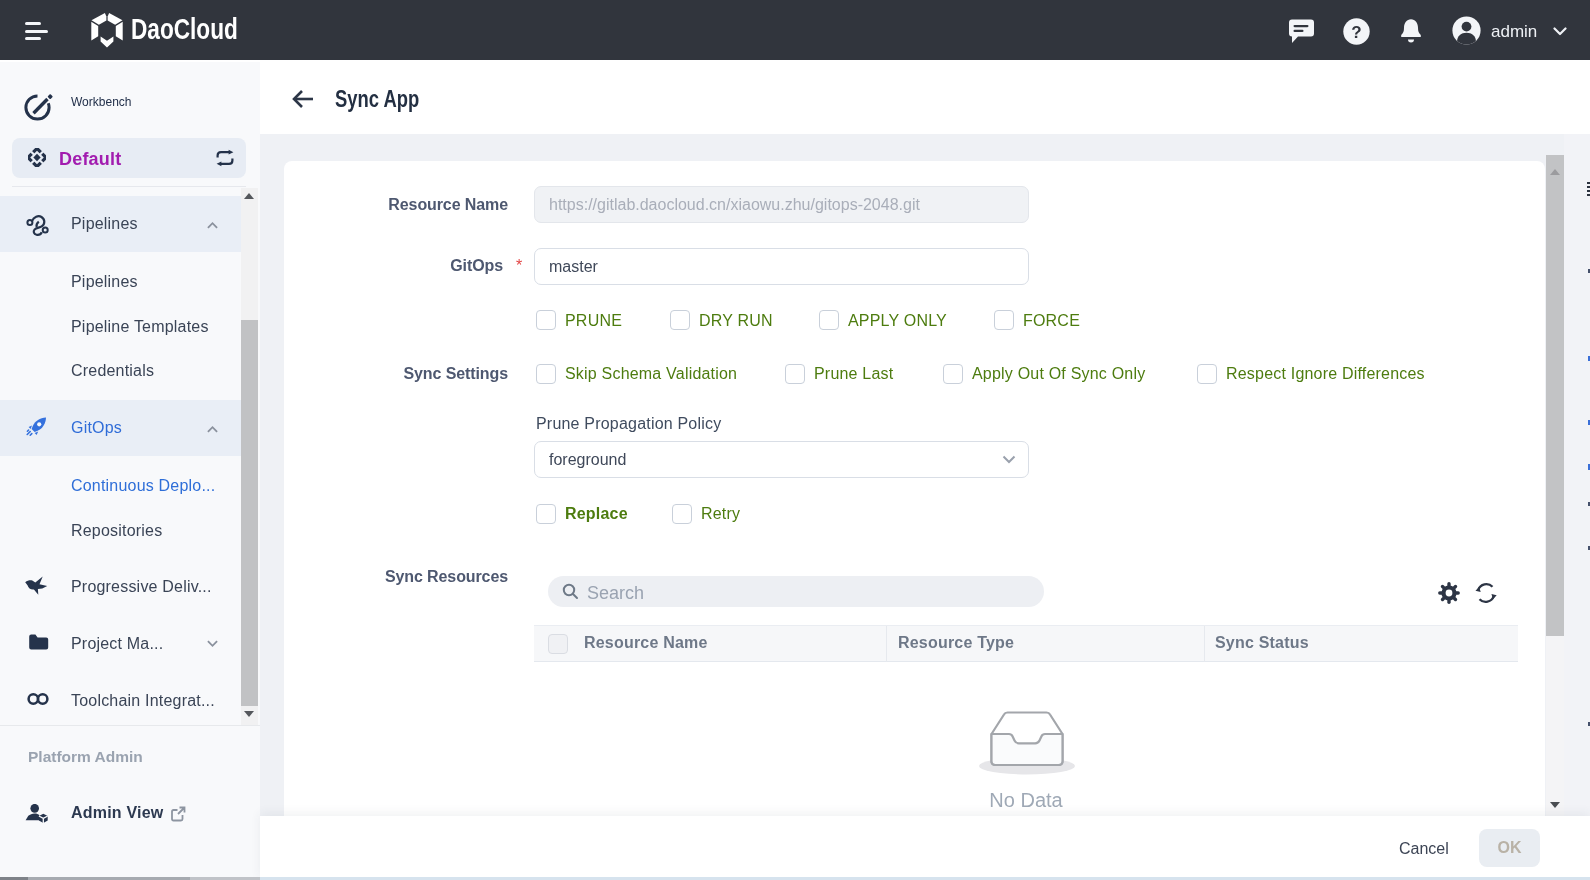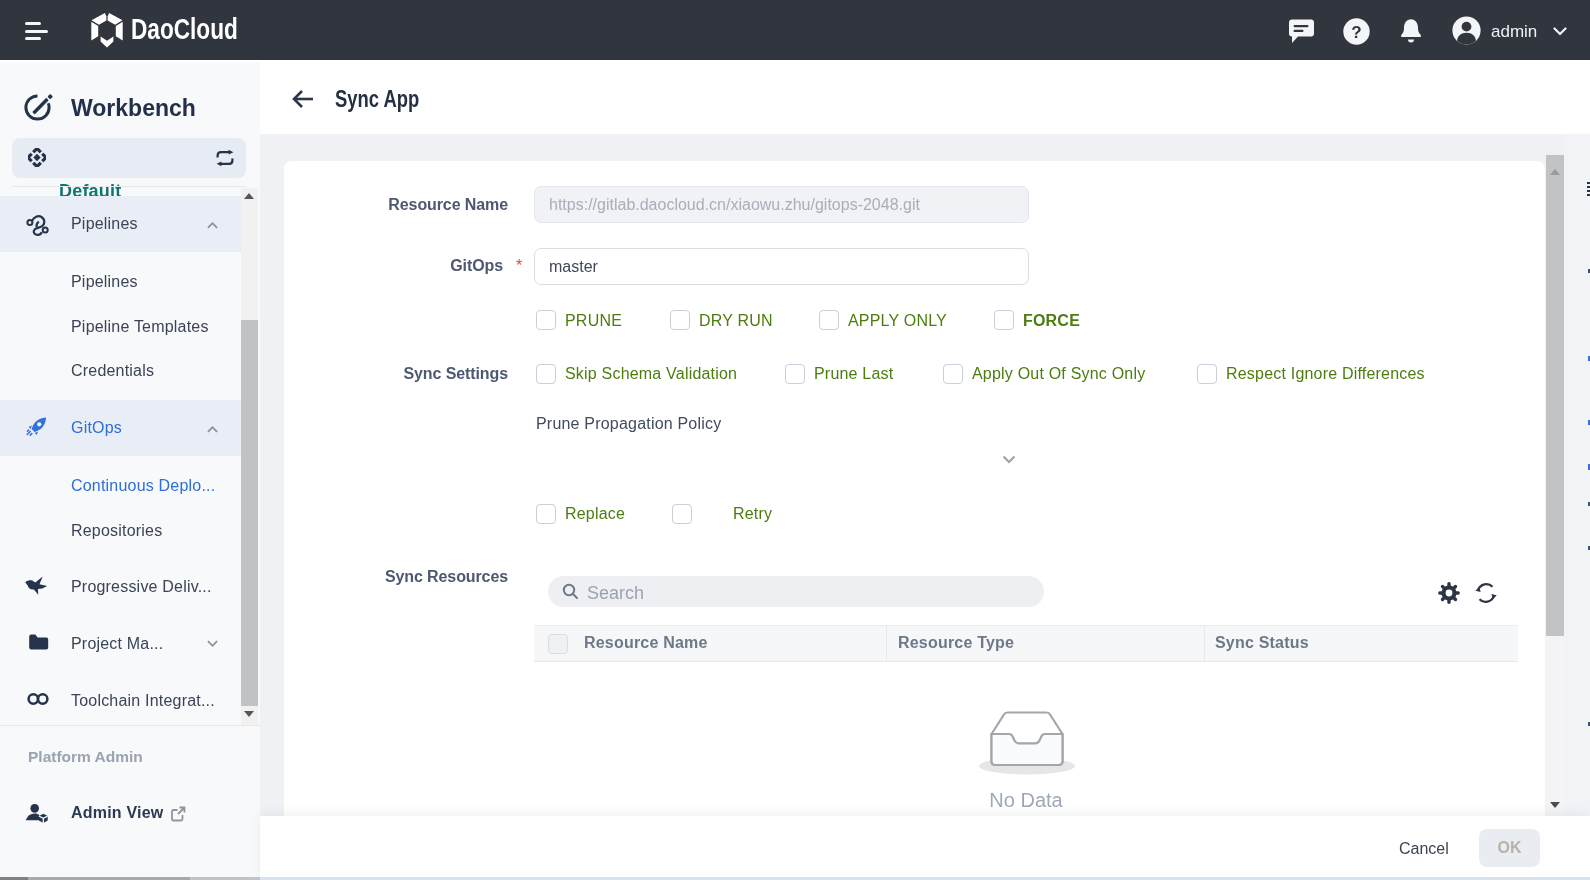--- a/index.html
+++ b/index.html
@@ -10,23 +10,23 @@
 
   
   .topbar { left:0; top:0; width:1590px; height:60px; background:#31353d; }
   .hbar { position:absolute; background:#f4f6f9; border-radius:2px; height:3px; }
   .logotext { position:absolute; left:131px; top:13px; color:#fff; font-size:29px; font-weight:bold; letter-spacing:0; transform:scaleX(0.78); transform-origin:0 0; }
   .admintext { position:absolute; left:1491px; top:22px; color:#eef1f5; font-size:17px; }
 
   
   .sidebar { left:0; top:62px; width:260px; height:818px; background:#f8f9fb; }
   .side-item { position:absolute; color:#3a4456; font-size:16px; letter-spacing:.2px; }
-  .wb-text { left:71px; top:33px; font-size:23px; font-weight:bold; color:#22304a; letter-spacing:0; }
+  .wb-text { left:71px; top:33px; font-size:12px; font-weight:normal; color:#22304a; letter-spacing:0; }
   .defaultbox { position:absolute; left:12px; top:76px; width:234px; height:40px; background:#e7ecf4; border-radius:8px; }
-  .def-text { left:59px; top:87px; font-size:18px; font-weight:bold; color:#0f766e;margin-top:32px; }
+  .def-text { left:59px; top:87px; font-size:18px; font-weight:bold; color:#a21caf; }
   .divider1 { position:absolute; left:12px; top:124px; width:234px; height:1px; background:#e6e8ed; }
   .groupband { position:absolute; left:0; width:243px; height:56px; background:#e9eef6; }
   .divider2 { position:absolute; left:0; top:663px; width:260px; height:1px; background:#e7e9ec; }
   .platformadmin { left:28px; top:686px; font-size:15.5px; font-weight:bold; color:#9aa3b0; letter-spacing:0; }
 
   
   .sb-track { position:absolute; left:241px; top:126px; width:17px; height:537px; background:#f1f1f2; }
   .sb-thumb { position:absolute; left:241px; top:320px; width:17px; height:386px; background:#c1c2c4; }
   .tri-up { width:0; height:0; border-left:5px solid transparent; border-right:5px solid transparent; border-bottom:6px solid #54575c; position:absolute; }
   .tri-down { width:0; height:0; border-left:5px solid transparent; border-right:5px solid transparent; border-top:6px solid #54575c; position:absolute; }
@@ -247,41 +247,42 @@
       <div style="position:absolute; left:232px; top:96px; color:#e24545; font-size:16px;">*</div>
       <div class="finput" style="top:87px;">master</div>
 
       <div class="cb" style="left:252px; top:149px;"></div>
         <div class="cblabel" style="left:281px; top:151px;">PRUNE</div>
       <div class="cb" style="left:386px; top:149px;"></div>
         <div class="cblabel" style="left:415px; top:151px;">DRY RUN</div>
       <div class="cb" style="left:535px; top:149px;"></div>
         <div class="cblabel" style="left:564px; top:151px;">APPLY ONLY</div>
       <div class="cb" style="left:710px; top:149px;"></div>
-        <div class="cblabel" style="left:739px; top:151px;font-weight:bold;">FORCE</div>
+        <div class="cblabel" style="left:739px; top:151px;">FORCE</div>
 
       <div class="flabel" style="left:-6px; top:204px;">Sync Settings</div>
       <div class="cb" style="left:252px; top:203px;"></div>
         <div class="cblabel" style="left:281px; top:204px;">Skip Schema Validation</div>
       <div class="cb" style="left:501px; top:203px;"></div>
         <div class="cblabel" style="left:530px; top:204px;">Prune Last</div>
       <div class="cb" style="left:659px; top:203px;"></div>
         <div class="cblabel" style="left:688px; top:204px;">Apply Out Of Sync Only</div>
       <div class="cb" style="left:913px; top:203px;"></div>
         <div class="cblabel" style="left:942px; top:204px;">Respect Ignore Differences</div>
 
       <div class="cblabel" style="left:252px; top:254px; color:#3f4b5e;">Prune Propagation Policy</div>
+      <div class="finput" style="top:280px;">foreground</div>
       <svg style="position:absolute; left:718px; top:294px;" width="14" height="9" viewBox="0 0 14 9">
         <polyline points="1.5,1.5 7,7 12.5,1.5" fill="none" stroke="#9aa1ad" stroke-width="2"></polyline>
       </svg>
 
       <div class="cb" style="left:252px; top:343px;"></div>
-        <div class="cblabel" style="left:281px; top:344px;">Replace</div>
+        <div class="cblabel" style="left:281px; top:344px;font-weight:bold;">Replace</div>
       <div class="cb" style="left:388px; top:343px;"></div>
-        <div class="cblabel" style="left:417px; top:344px;margin-left:32px;">Retry</div>
+        <div class="cblabel" style="left:417px; top:344px;">Retry</div>
 
       <div class="flabel" style="left:-6px; top:407px;text-align:right;">Sync Resources</div>
       <div class="searchpill"></div>
       <svg style="position:absolute; left:278px; top:422px;" width="17" height="17" viewBox="0 0 17 17">
         <circle cx="7" cy="7" r="5.2" fill="none" stroke="#6e7987" stroke-width="2"></circle>
         <line x1="11" y1="11" x2="15" y2="15" stroke="#6e7987" stroke-width="2" stroke-linecap="round"></line>
       </svg>
       <div class="searchtext">Search</div>
 
       <svg style="position:absolute; left:1154px; top:421px;" width="22" height="22" viewBox="0 0 22 22">

